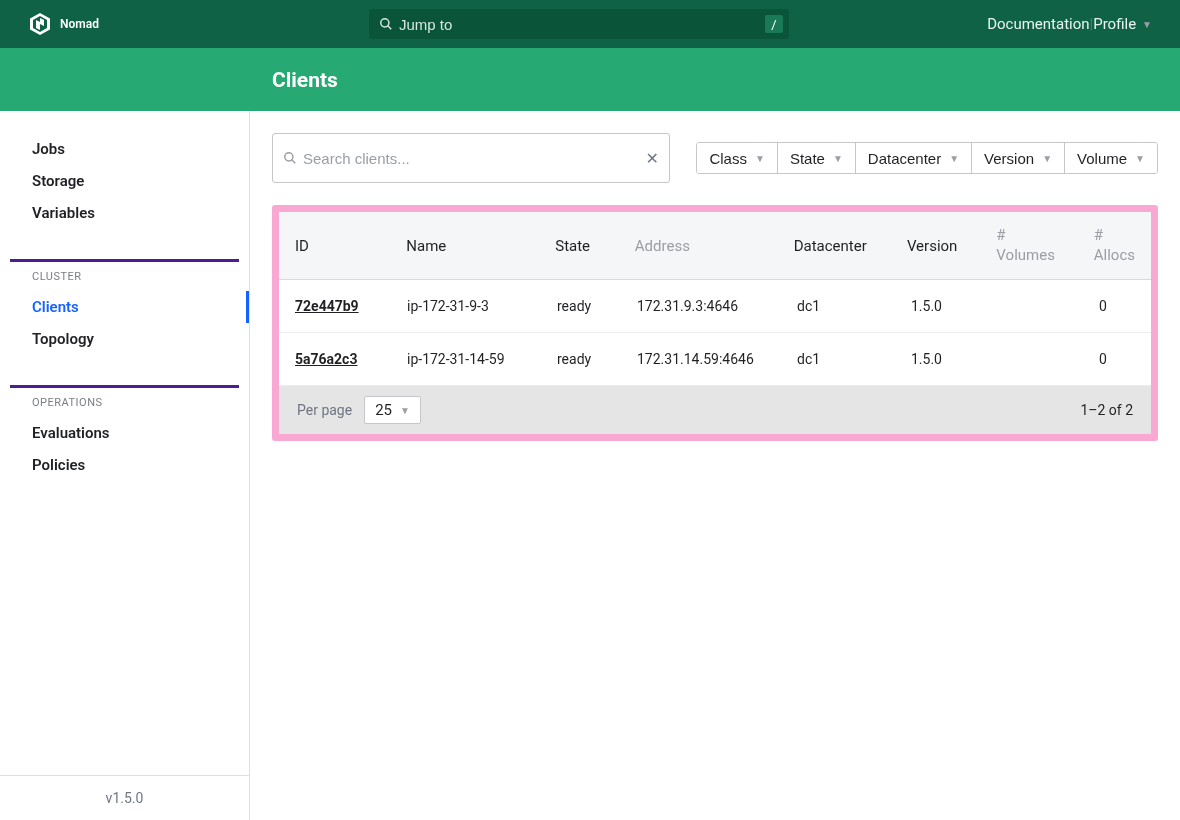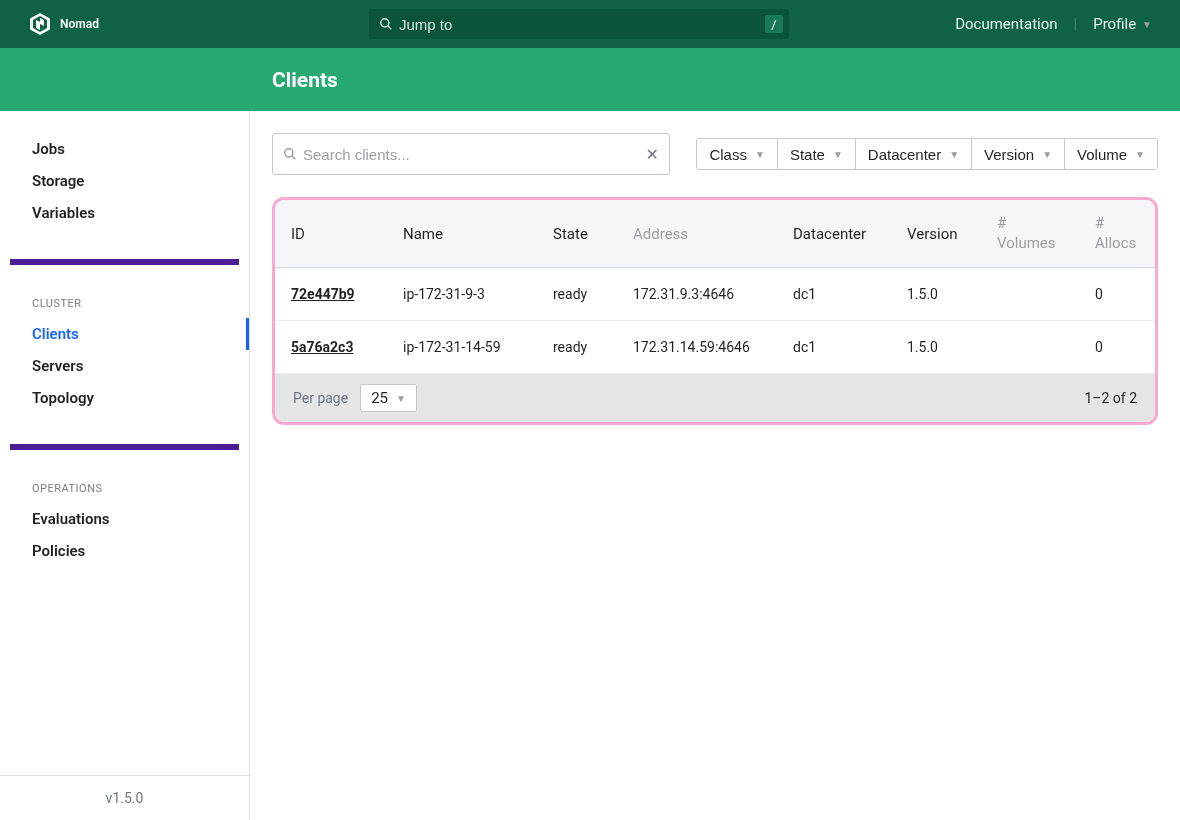--- a/index.html
+++ b/index.html
@@ -6,51 +6,51 @@
     body { font-family: -apple-system, BlinkMacSystemFont, "Segoe UI", Roboto, sans-serif; font-size: 14px; color: #1f2124; width: 1180px; height: 820px; overflow: hidden; }
     
     .topbar { background: #0f6245; height: 48px; display: flex; align-items: center; padding: 0 28px; color: #fff; }
     .brand { display: flex; align-items: center; gap: 8px; font-weight: 600; font-size: 12px; }
     .brand-icon { width: 24px; height: 24px; }
     .jump-wrap { margin-left: 270px; display: flex; align-items: center; background: #0a543a; border-radius: 3px; height: 30px; padding: 0 6px 0 10px; width: 420px; }
     .jump-wrap svg { flex-shrink: 0; }
     .jump-input { background: transparent; border: none; outline: none; color: #fff; font-size: 15px; margin-left: 6px; flex: 1; }
     .jump-input::placeholder { color: #d5e8df; }
     .slash-key { background: #1a7a57; color: #fff; border-radius: 2px; width: 18px; height: 18px; display: flex; align-items: center; justify-content: center; font-size: 13px; }
-    .topbar-right { margin-left: auto; display: flex; align-items: flex-start; gap: 16px; color: #e8f5ef; font-size: 15px; }
+    .topbar-right { margin-left: auto; display: flex; align-items: flex-start; color: #e8f5ef; font-size: 15px; }
     .topbar-right .divider { color: #3a8a6a; }
     .profile-item { display: flex; align-items: center; gap: 6px; }
     
     .subhead { background: #26a972; height: 63px; display: flex; align-items: center; padding-left: 272px; }
     .subhead h1 { color: #fff; font-size: 21px; font-weight: 700; }
     
     .body-wrap { display: flex; height: calc(820px - 48px - 63px); }
     
     .sidebar { width: 250px; border-right: 1px solid #dedfe1; display: flex; flex-direction: column; padding: 14px 0 0 0; }
     .side-section { padding: 0 10px 14px 10px; margin: 8px 10px; }
-    .side-section + .side-section { border-top: 6px solid #4c1d95; padding-top: 32px; }
+    .side-section + .side-section { border-top: 3px solid #4c1d95; padding-top: 8px; }
     .side-heading { font-size: 11px; color: #7a7d83; letter-spacing: 0.5px; margin-bottom: 8px; padding-left: 12px; }
     .side-item { padding: 7px 12px; font-size: 15px; font-weight: 600; color: #1f2124; cursor: pointer; }
     .side-item.active { color: #1563ff; position: relative; }
     .side-item.active::after { content: ""; position: absolute; right: -20px; top: 0; bottom: 0; width: 3px; background: #1563ff; }
     .side-footer { margin-top: auto; border-top: 1px solid #dedfe1; padding: 14px 22px; text-align: center; color: #6f7682; font-size: 14px; }
     
     .main { flex: 1; padding: 22px; overflow: auto; }
     .controls-row { display: flex; align-items: center; gap: 20px; margin-bottom: 22px; }
-    .search-box { display: flex; align-items: center; border: 1px solid #c4c6cb; border-radius: 3px; height: 42px; width: 398px; padding: 0 10px; }
+    .search-box { display: flex; align-items: center; border: 1px solid #c4c6cb; border-radius: 3px; height: 50px; width: 398px; padding: 0 10px; }
     .search-box input { border: none; outline: none; flex: 1; font-size: 15px; margin-left: 6px; }
     .search-box input::placeholder { color: #9a9ea5; }
     .close-x { color: #6f7682; cursor: pointer; font-size: 16px; }
     
     .filter-group { margin-left: auto; display: flex; border: 1px solid #c4c6cb; border-radius: 3px; overflow: hidden; height: 32px; }
     .filter-btn { display: flex; align-items: center; gap: 8px; padding: 0 12px; font-size: 15px; color: #1f2124; background: #fff; border: none; cursor: pointer; }
     .filter-btn + .filter-btn { border-left: 1px solid #c4c6cb; }
     .caret { color: #9a9ea5; font-size: 10px; }
     
-    .tbl { border: 3px solid #f9a8d4; border-radius: 12px; overflow: hidden; }
+    .tbl { border: 7px solid #f9a8d4; border-radius: 3px; overflow: hidden; }
     .thead { display: flex; background: #f5f6f7; border-bottom: 1px solid #d8dadd; padding: 14px 0; }
     .th, .td { padding: 0 16px; display: flex; align-items: center; }
     .th { font-size: 15px; font-weight: 400; color: #1f2124; }
     .th.sortable { cursor: pointer; }
     .th.muted { color: #9a9ea5; }
     .th.multi { flex-direction: column; align-items: flex-start; line-height: 1.3; }
     .trow { display: flex; border-bottom: 1px solid #eceded; padding: 18px 0; }
     .trow:last-of-type { border-bottom: 1px solid #d8dadd; }
     .td-id a { color: #1f2124; font-weight: 700; text-decoration: underline; }
     
@@ -106,21 +106,20 @@
 <div class="body-wrap">
   <div class="sidebar">
     <div class="side-section">
       <div class="side-item">Jobs</div>
       <div class="side-item">Storage</div>
       <div class="side-item">Variables</div>
     </div>
     <div class="side-section">
       <div class="side-heading">CLUSTER</div>
       <div class="side-item active">Clients</div>
-      <div class="side-item">Servers</div>
       <div class="side-item">Topology</div>
     </div>
     <div class="side-section">
       <div class="side-heading">OPERATIONS</div>
       <div class="side-item">Evaluations</div>
       <div class="side-item">Policies</div>
     </div>
     <div class="side-footer">v1.5.0</div>
   </div>
 

